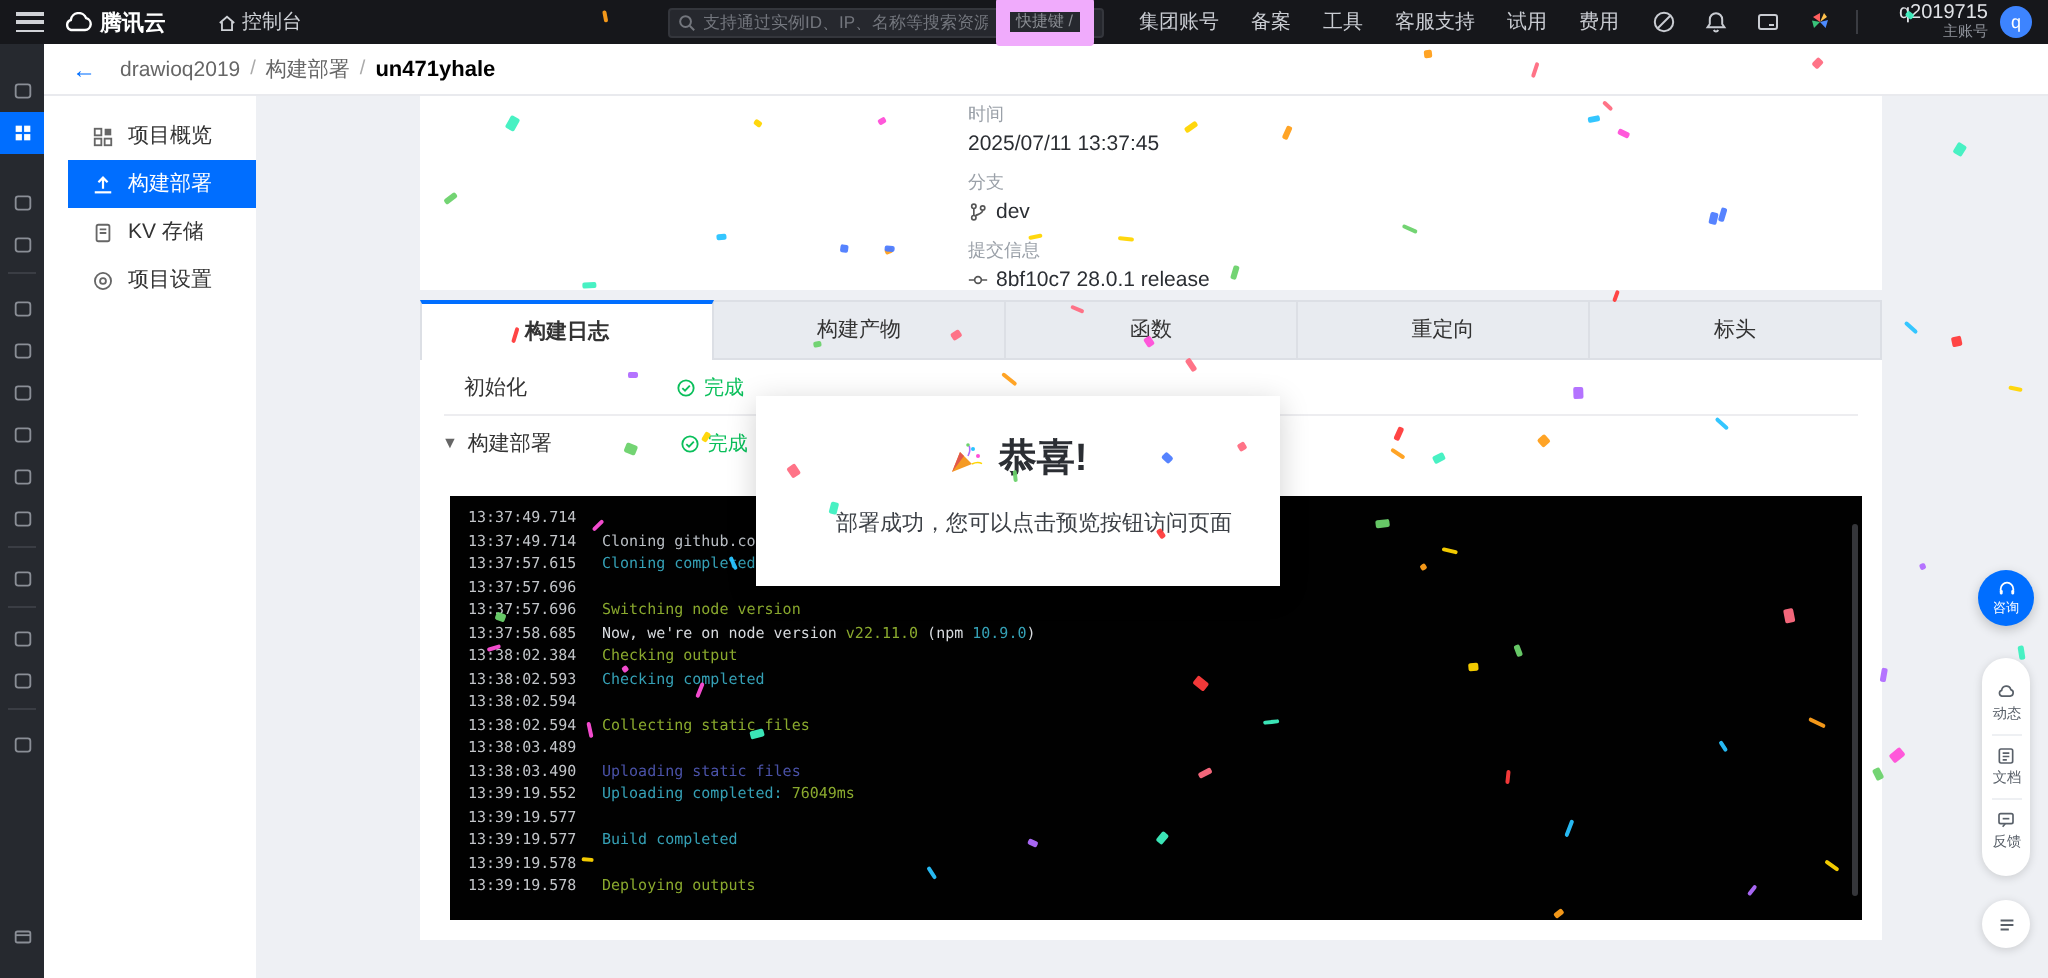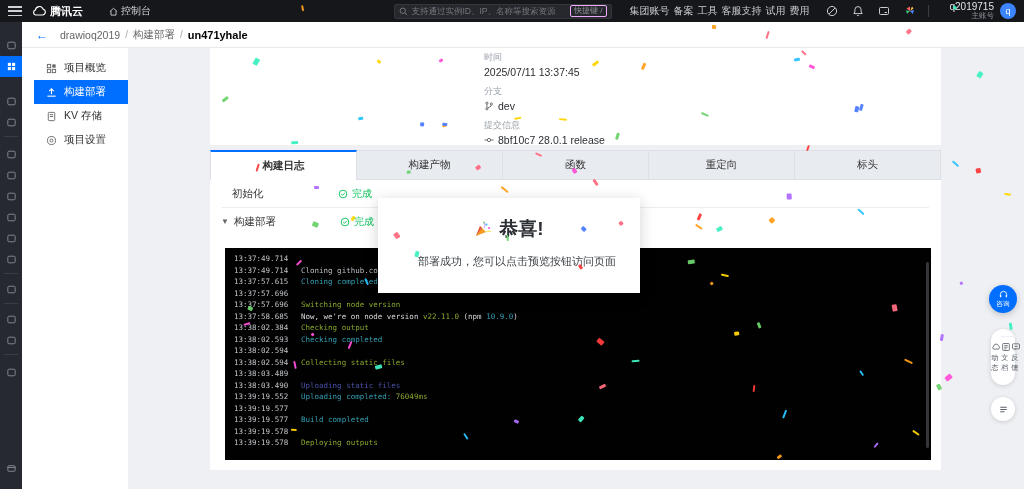--- a/index.html
+++ b/index.html
@@ -11,22 +11,22 @@
   .navbar { position:absolute; left:0; top:0; width:1024px; height:22px;
             background:#16171b; display:flex; align-items:center; z-index:10; color:#c9ccd2; }
   .nav-burger { width:14px; height:10px; margin:0 10px 0 8px; display:flex; flex-direction:column; justify-content:space-between; cursor:pointer; }
   .nav-burger i { display:block; height:1.5px; background:#d0d2d6; }
   .nav-logo { display:flex; align-items:center; gap:4px; font-size:11px; font-weight:bold; color:#fff; margin-right:26px; }
   .nav-console { display:flex; align-items:center; gap:3px; font-size:10px; color:#cfd2d7; }
   .nav-search { margin-left:auto; width:218px; height:15px; background:#26282e; border:1px solid #34363c;
                 border-radius:2px; display:flex; align-items:center; padding:0 4px; gap:4px; }
   .nav-search input { flex:1; background:transparent; border:none; outline:none; font-size:8.5px; color:#9a9da3; min-width:0; }
   .nav-search input::placeholder { color:#73767d; }
-  .kbd-badge { font-size:8px; color:#8a8d93; border:1px solid #f0abfc; border-radius:2px; padding:0 3px; line-height:10px; white-space:nowrap; }
-  .nav-links { display:flex; align-items:flex-start; gap:4px; margin-left:18px; font-size:10px; }
+  .kbd-badge { font-size:8px; color:#8a8d93; border:7px solid #f0abfc; border-radius:2px; padding:0 3px; line-height:10px; white-space:nowrap; }
+  .nav-links { display:flex; align-items:flex-start; gap:16px; margin-left:18px; font-size:10px; }
   .nav-links span { cursor:pointer; white-space:nowrap; }
   .nav-icons { display:flex; align-items:center; gap:14px; margin-left:16px; }
   .nav-icons .nicon { width:12px; height:12px; display:block; cursor:pointer; }
   .nav-sep { width:1px; height:12px; background:#3a3c42; margin-left:12px; }
   .nav-account { margin-left:10px; text-align:right; line-height:1.05; cursor:pointer; }
   .nav-account .aid { font-size:10px; color:#e2e4e8;padding-left:11px; }
   .nav-account .atype { font-size:7.5px; color:#8f939b; }
   .nav-avatar { width:16px; height:16px; border-radius:50%; background:#3d84ff; color:#fff;
                 font-size:9px; display:flex; align-items:center; justify-content:center; margin:0 8px 0 6px; cursor:pointer; }
 
@@ -96,21 +96,21 @@
   .dlg-title svg { width:18px; height:18px; }
   .dlg-msg { margin-top:12px; font-size:11px; color:#3c4046;margin-left:16px; }
 
   
   .floaty { position:absolute; right:7px; top:285px; width:28px; z-index:55; display:flex; flex-direction:column; align-items:center; }
   .consult-btn { width:28px; height:28px; border-radius:50%; background:#006eff; color:#fff; display:flex;
                  flex-direction:column; align-items:center; justify-content:center; cursor:pointer; box-shadow:0 2px 6px rgba(0,0,0,.2); }
   .consult-btn svg { width:9px; height:9px; }
   .consult-btn span { font-size:7px; transform:scale(.95); }
   .fpill { margin-top:16px; width:24px; background:#fff; border-radius:12px; box-shadow:0 1px 5px rgba(0,0,0,.15);
-           display:flex; flex-direction:row; align-items:center; padding:7px 0; }
+           display:flex; flex-direction:column; align-items:center; padding:7px 0; }
   .fitem { display:flex; flex-direction:column; align-items:center; gap:1px; padding:5px 0; color:#596069; cursor:pointer; }
   .fitem svg { width:10px; height:10px; }
   .fitem span { font-size:7.5px; transform:scale(.95); }
   .fitem + .fitem { border-top:1px solid #eef0f3; }
   .fcircle { margin-top:12px; width:24px; height:24px; border-radius:50%; background:#fff; color:#596069;
              box-shadow:0 1px 5px rgba(0,0,0,.15); display:flex; align-items:center; justify-content:center; cursor:pointer; }
   .fcircle svg { width:11px; height:11px; }
 
   
   #confetti { position:absolute; inset:0; z-index:50; pointer-events:none; }

